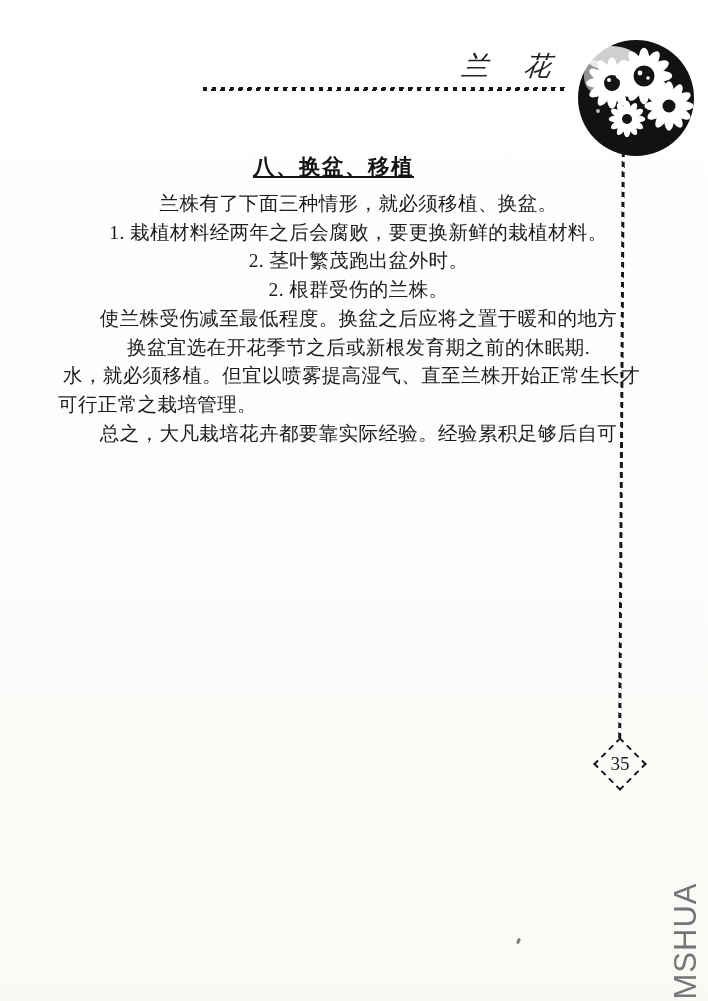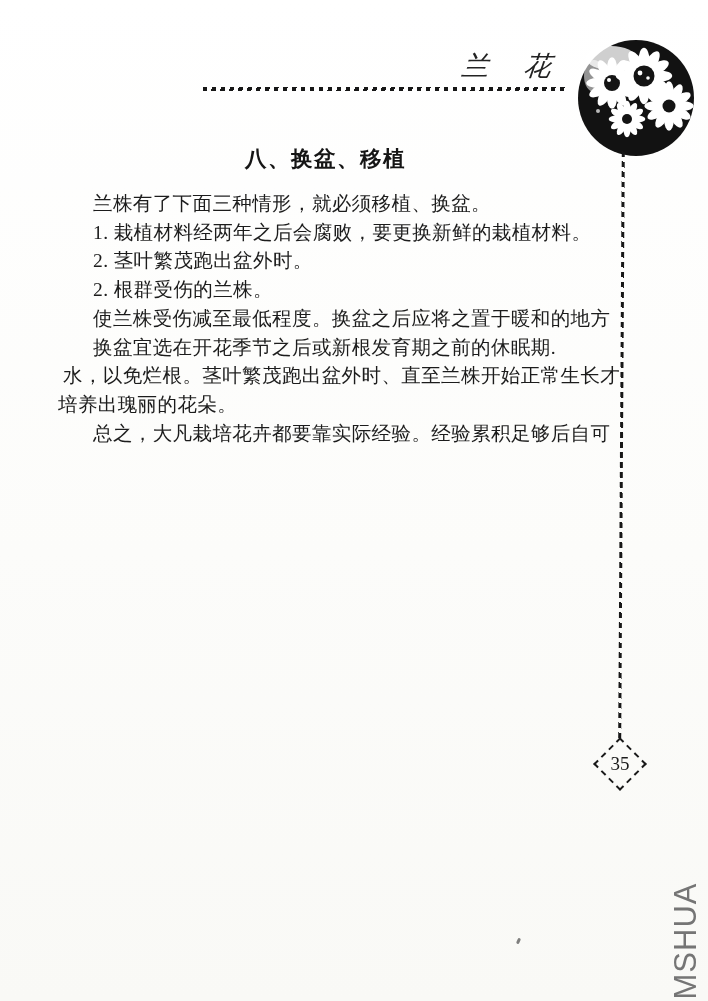--- a/index.html
+++ b/index.html
@@ -51,21 +51,21 @@
     font-family:"Liberation Sans","DejaVu Sans",sans-serif;
     font-weight:700;font-size:21.5px;letter-spacing:1.5px;
     color:#151515;white-space:nowrap;
   }
   .body-text{
     position:absolute;left:58px;top:190px;width:566px;
     font-size:19.5px;line-height:28.7px;letter-spacing:.4px;
     color:#1c1c1c;
   }
   .body-text .line{white-space:nowrap;}
-  .ind{padding-left:35px;}
+  .ind{padding-left:35px;text-align:center;}
   .ind-sm{padding-left:5px;}
   
   .watermark{
     position:absolute;left:686px;top:941px;
     transform:translate(-50%,-50%) rotate(-90deg);
     font-family:"Liberation Sans","DejaVu Sans",sans-serif;
     font-size:31px;letter-spacing:1px;color:#757575;
     white-space:nowrap;
   }
   .scan-speck{
@@ -117,30 +117,30 @@
     <circle cx="62" cy="93" r="5" fill="#141414"></circle>
     <circle cx="33" cy="85" r="2" fill="#fff" opacity=".7"></circle>
     <circle cx="100" cy="40" r="2" fill="#fff" opacity=".6"></circle>
   </svg>
 
   <div class="vline"></div>
   <div class="diamond">
     <div class="diamond-num">35</div>
   </div>
 
-  <h1 class="article-title" style="margin:0;">八、换盆、移植</h1>
+  <h1 class="article-title" style="margin:8px;text-decoration:underline;">八、换盆、移植</h1>
 
   <div class="body-text">
     <div class="line ind">兰株有了下面三种情形，就必须移植、换盆。</div>
     <div class="line ind">1. 栽植材料经两年之后会腐败，要更换新鲜的栽植材料。</div>
     <div class="line ind">2. 茎叶繁茂跑出盆外时。</div>
     <div class="line ind">2. 根群受伤的兰株。</div>
     <div class="line ind">使兰株受伤减至最低程度。换盆之后应将之置于暖和的地方</div>
     <div class="line ind">换盆宜选在开花季节之后或新根发育期之前的休眠期.</div>
-    <div class="line ind-sm">水，以免烂根。茎叶繁茂跑出盆外时、直至兰株开始正常生长才</div>
-    <div class="line">培养出瑰丽的花朵。</div>
+    <div class="line ind-sm">水，就必须移植。但宜以喷雾提高湿气、直至兰株开始正常生长才</div>
+    <div class="line">可行正常之栽培管理。</div>
     <div class="line ind">总之，大凡栽培花卉都要靠实际经验。经验累积足够后自可</div>
   </div>
 
   <div class="scan-speck"></div>
   <div class="watermark">MSHUA</div>
 
 </div>
 
 </body></html>

